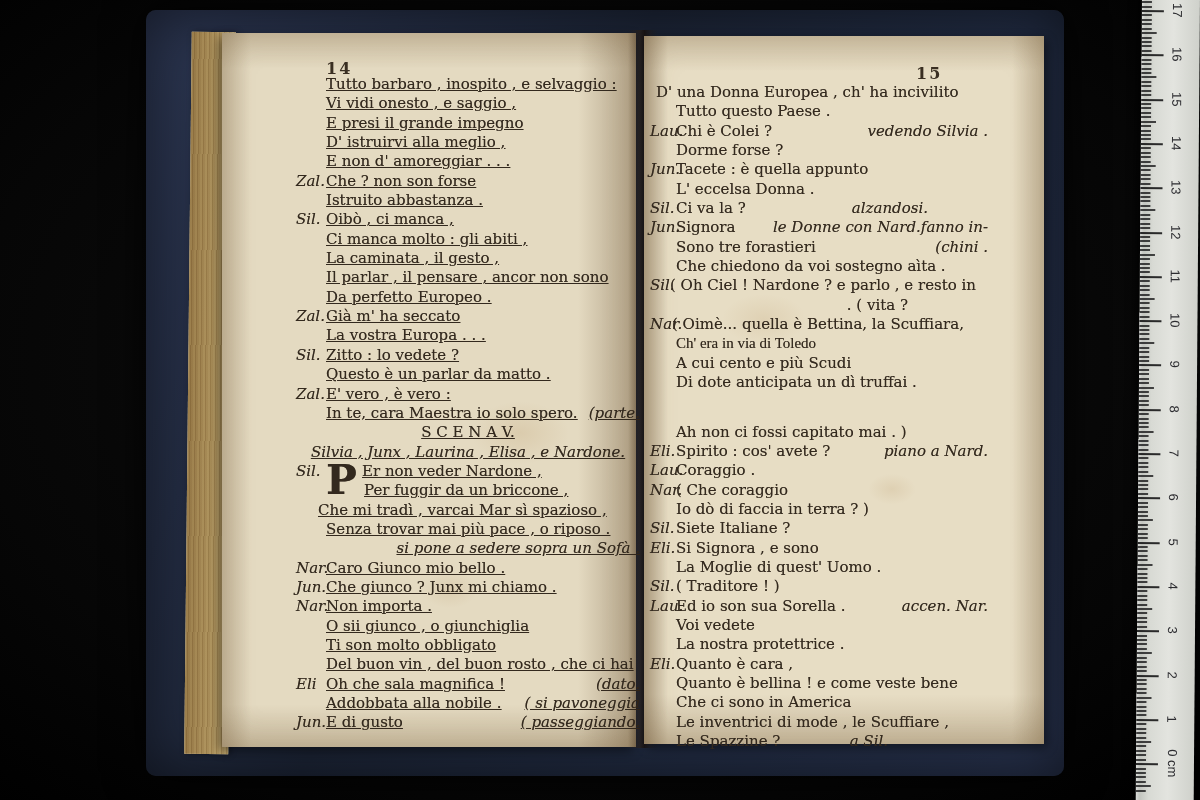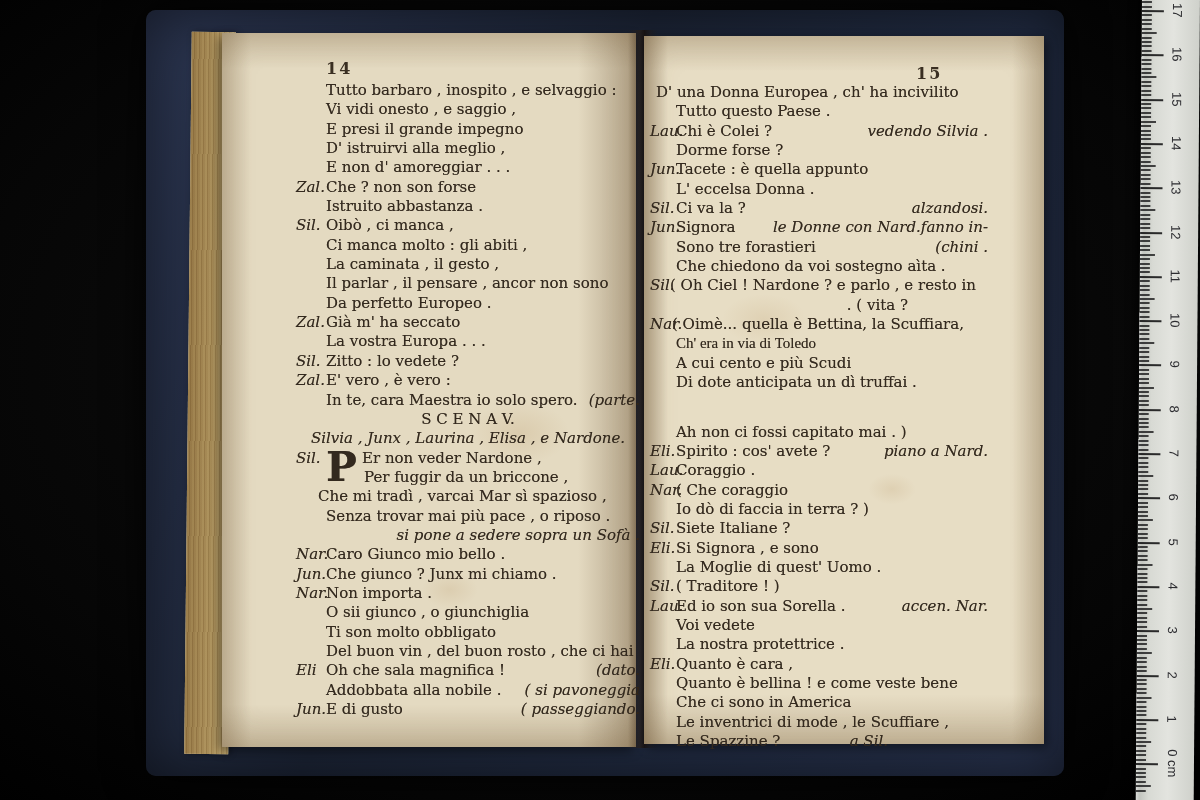--- a/index.html
+++ b/index.html
@@ -31,21 +31,21 @@
            linear-gradient(to right, rgba(90,65,35,.40), rgba(110,85,50,0) 6%, rgba(110,85,50,0) 92%, rgba(110,85,50,.30) 100%),
            linear-gradient(to bottom, rgba(110,85,50,.22), rgba(110,85,50,0) 5%, rgba(110,85,50,0) 93%, rgba(110,85,50,.28) 100%);
          background-color:#e7ddc4;
          box-shadow:inset 0 0 34px rgba(120,90,50,.22), 3px 4px 10px rgba(0,0,0,.45);}
   .gutter{position:absolute;left:628px;top:30px;width:30px;height:718px;
          background:linear-gradient(to right, rgba(40,25,10,0), rgba(50,32,14,.45) 40%, rgba(25,14,6,.65) 55%, rgba(40,25,10,.25) 75%, rgba(40,25,10,0));}
   .pageno{position:absolute;font-size:16px;letter-spacing:2px;font-weight:700;color:#3a2f22;}
   .pageno.pn-left{left:104px;top:26px;}
   .pageno.pn-right{left:272px;top:28px;}
   .textblock{position:absolute;font-size:15px;}
-  .tb-left{left:74px;top:48px;width:344px;}
+  .tb-left{left:74px;top:42px;width:344px;text-decoration:underline;}
   .tb-right{left:6px;top:47px;width:338px;}
   .line{position:relative;display:flex;height:19.35px;line-height:19.35px;white-space:nowrap;
         text-shadow:0 0 .5px rgba(51,41,30,.55);}
   .line .speaker{position:absolute;left:0;font-style:italic;}
   .line .stage{margin-left:auto;font-style:italic;}
   .line.center{justify-content:center;padding-left:0 !important;}
   .line.right{justify-content:flex-end;padding-left:0 !important;}
   .line.italic .line-text{font-style:italic;}
   .line .drop{position:absolute;left:30px;top:-2px;font-size:41px;line-height:40px;font-weight:700;}
   .ruler{position:absolute;left:1142px;top:-4px;width:58px;height:808px;
@@ -113,20 +113,23 @@
           <span class="line-text">Già m' ha seccato</span>
         </div>
         <div class="line" style="padding-left: 30px;">
           <span class="line-text">La vostra Europa . . .</span>
         </div>
         <div class="line" style="padding-left: 30px;">
           <span class="speaker">Sil.</span>
           <span class="line-text">Zitto : lo vedete ?</span>
         </div>
         <div class="line" style="padding-left: 30px;">
+          <span class="line-text">Questo è un parlar da matto .</span>
+        </div>
+        <div class="line" style="padding-left: 30px;">
           <span class="speaker">Zal.</span>
           <span class="line-text">E' vero , è vero :</span>
         </div>
         <div class="line" style="padding-left: 30px;">
           <span class="line-text">In te, cara Maestra io solo spero.</span>
           <span class="stage">(parte.</span>
         </div>
         <div class="line center">
           <span class="line-text">S C E N A   V.</span>
         </div>
@@ -210,21 +213,21 @@
         <div class="line" style="padding-left: 26px;">
           <span class="speaker">Jun.</span>
           <span class="line-text">Tacete : è quella appunto</span>
         </div>
         <div class="line" style="padding-left: 26px;">
           <span class="line-text">L' eccelsa Donna .</span>
         </div>
         <div class="line" style="padding-left: 26px;">
           <span class="speaker">Sil.</span>
           <span class="line-text">Ci va la ?</span>
-          <span class="stage" style="">alzandosi.</span>
+          <span class="stage" style="margin-right: 60px;">alzandosi.</span>
         </div>
         <div class="line" style="padding-left: 26px;">
           <span class="speaker">Jun.</span>
           <span class="line-text">Signora</span>
           <span class="stage">le Donne con Nard.fanno in-</span>
         </div>
         <div class="line" style="padding-left: 26px;">
           <span class="line-text">Sono tre forastieri</span>
           <span class="stage">(chini .</span>
         </div>

